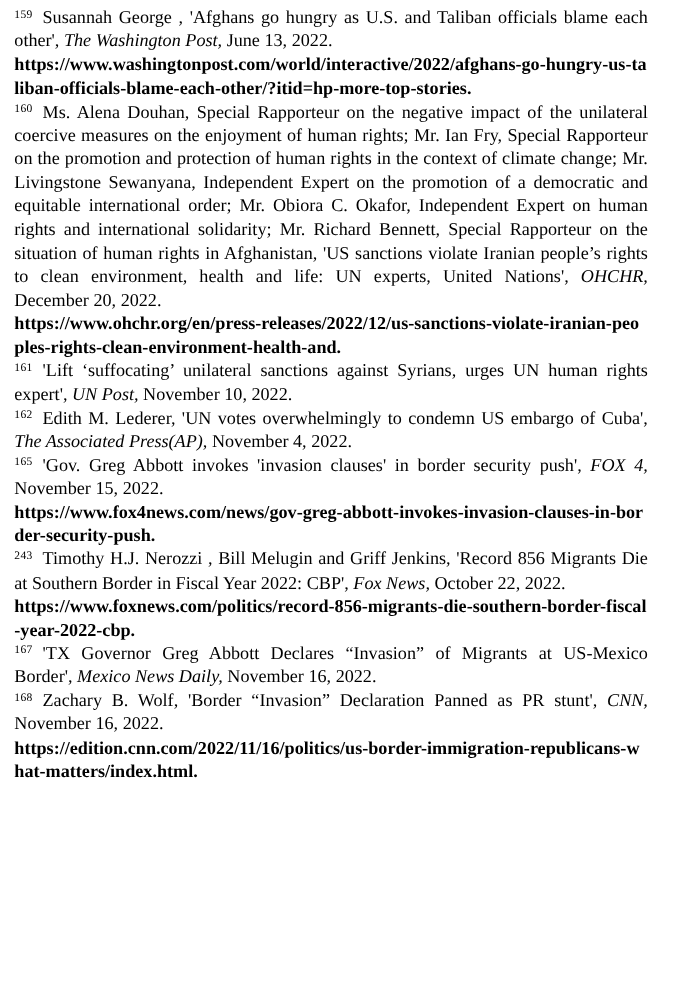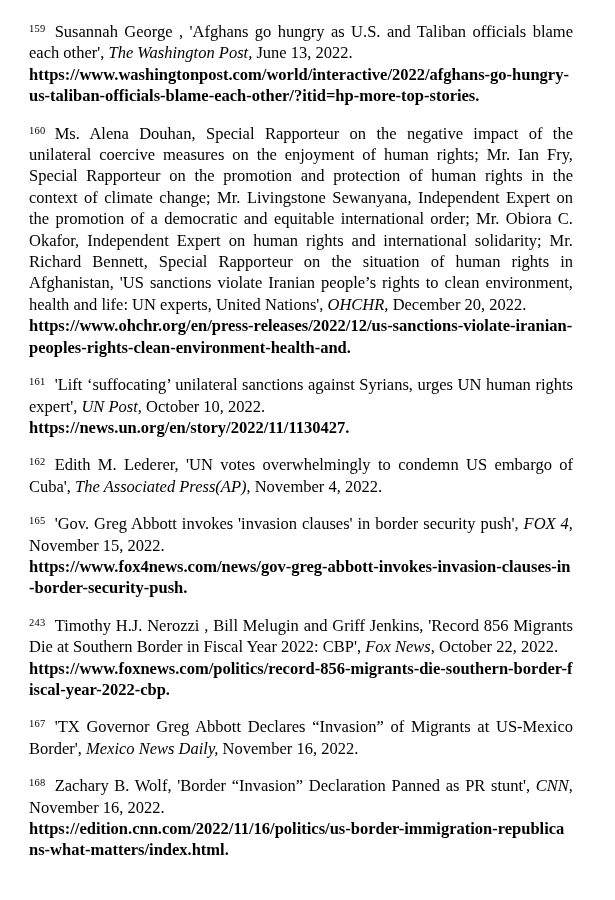--- a/index.html
+++ b/index.html
@@ -12,21 +12,21 @@
     height: 900px;
     box-sizing: border-box;
     padding: 5px 26px 6px 13px;
     background: #ffffff;
     color: #000000;
     font-family: "Liberation Serif", "DejaVu Serif", serif;
     font-size: 16.5px;
     overflow: hidden;
   }
   p.footnote {
-    margin: 16px;
+    margin: 0;
     padding: 0;
     text-align: justify;
     line-height: 21.4px;
   }
   .fn-num {
     font-size: 10.5px;
     line-height: 0;
     vertical-align: baseline;
     position: relative;
     top: -5px;
@@ -40,20 +40,20 @@
     font-weight: bold;
   }
 </style>
 </head>
 <body>
 
 <main class="page">
   <section>
       <p class="footnote"><sup class="fn-num">159</sup><span class="fn-text"><span>Susannah George , 'Afghans go hungry as U.S. and Taliban officials blame each other', </span><i>The Washington Post,</i><span> June 13, 2022.</span></span><br><span class="fn-url">https://www.washingtonpost.com/world/interactive/2022/afghans-go-hungry-us-taliban-officials-blame-each-other/?itid=hp-more-top-stories.</span></p>
       <p class="footnote"><sup class="fn-num">160</sup><span class="fn-text"><span>Ms. Alena Douhan, Special Rapporteur on the negative impact of the unilateral coercive measures on the enjoyment of human rights; Mr. Ian Fry, Special Rapporteur on the promotion and protection of human rights in the context of climate change; Mr. Livingstone Sewanyana, Independent Expert on the promotion of a democratic and equitable international order; Mr. Obiora C. Okafor, Independent Expert on human rights and international solidarity; Mr. Richard Bennett, Special Rapporteur on the situation of human rights in Afghanistan, 'US sanctions violate Iranian people’s rights to clean environment, health and life: UN experts, United Nations', </span><i>OHCHR,</i><span> December 20, 2022.</span></span><br><span class="fn-url">https://www.ohchr.org/en/press-releases/2022/12/us-sanctions-violate-iranian-peoples-rights-clean-environment-health-and.</span></p>
-      <p class="footnote"><sup class="fn-num">161</sup><span class="fn-text"><span>'Lift ‘suffocating’ unilateral sanctions against Syrians, urges UN human rights expert', </span><i>UN Post,</i><span> October 10, 2022.</span></span><br><span class="fn-url">https://news.un.org/en/story/2022/11/1130427.</span></p>
+      <p class="footnote"><sup class="fn-num">161</sup><span class="fn-text"><span>'Lift ‘suffocating’ unilateral sanctions against Syrians, urges UN human rights expert', </span><i>UN Post,</i><span> November 10, 2022.</span></span><br></p>
       <p class="footnote"><sup class="fn-num">162</sup><span class="fn-text"><span>Edith M. Lederer, 'UN votes overwhelmingly to condemn US embargo of Cuba', </span><i>The Associated Press(AP)</i><span>, November 4, 2022.</span></span><br></p>
       <p class="footnote"><sup class="fn-num">165</sup><span class="fn-text"><span>'Gov. Greg Abbott invokes 'invasion clauses' in border security push', </span><i>FOX 4,</i><span> November 15, 2022.</span></span><br><span class="fn-url">https://www.fox4news.com/news/gov-greg-abbott-invokes-invasion-clauses-in-border-security-push.</span></p>
       <p class="footnote"><sup class="fn-num">243</sup><span class="fn-text"><span>Timothy H.J. Nerozzi , Bill Melugin and Griff Jenkins, 'Record 856 Migrants Die at Southern Border in Fiscal Year 2022: CBP', </span><i>Fox News,</i><span> October 22, 2022.</span></span><br><span class="fn-url">https://www.foxnews.com/politics/record-856-migrants-die-southern-border-fiscal-year-2022-cbp.</span></p>
       <p class="footnote"><sup class="fn-num">167</sup><span class="fn-text"><span>'TX Governor Greg Abbott Declares “Invasion” of Migrants at US-Mexico Border', </span><i>Mexico News Daily,</i><span> November 16, 2022.</span></span><br></p>
       <p class="footnote"><sup class="fn-num">168</sup><span class="fn-text"><span>Zachary B. Wolf, 'Border “Invasion” Declaration Panned as PR stunt', </span><i>CNN,</i><span> November 16, 2022.</span></span><br><span class="fn-url">https://edition.cnn.com/2022/11/16/politics/us-border-immigration-republicans-what-matters/index.html.</span></p>
     </section>
 </main>
 
 </body></html>

